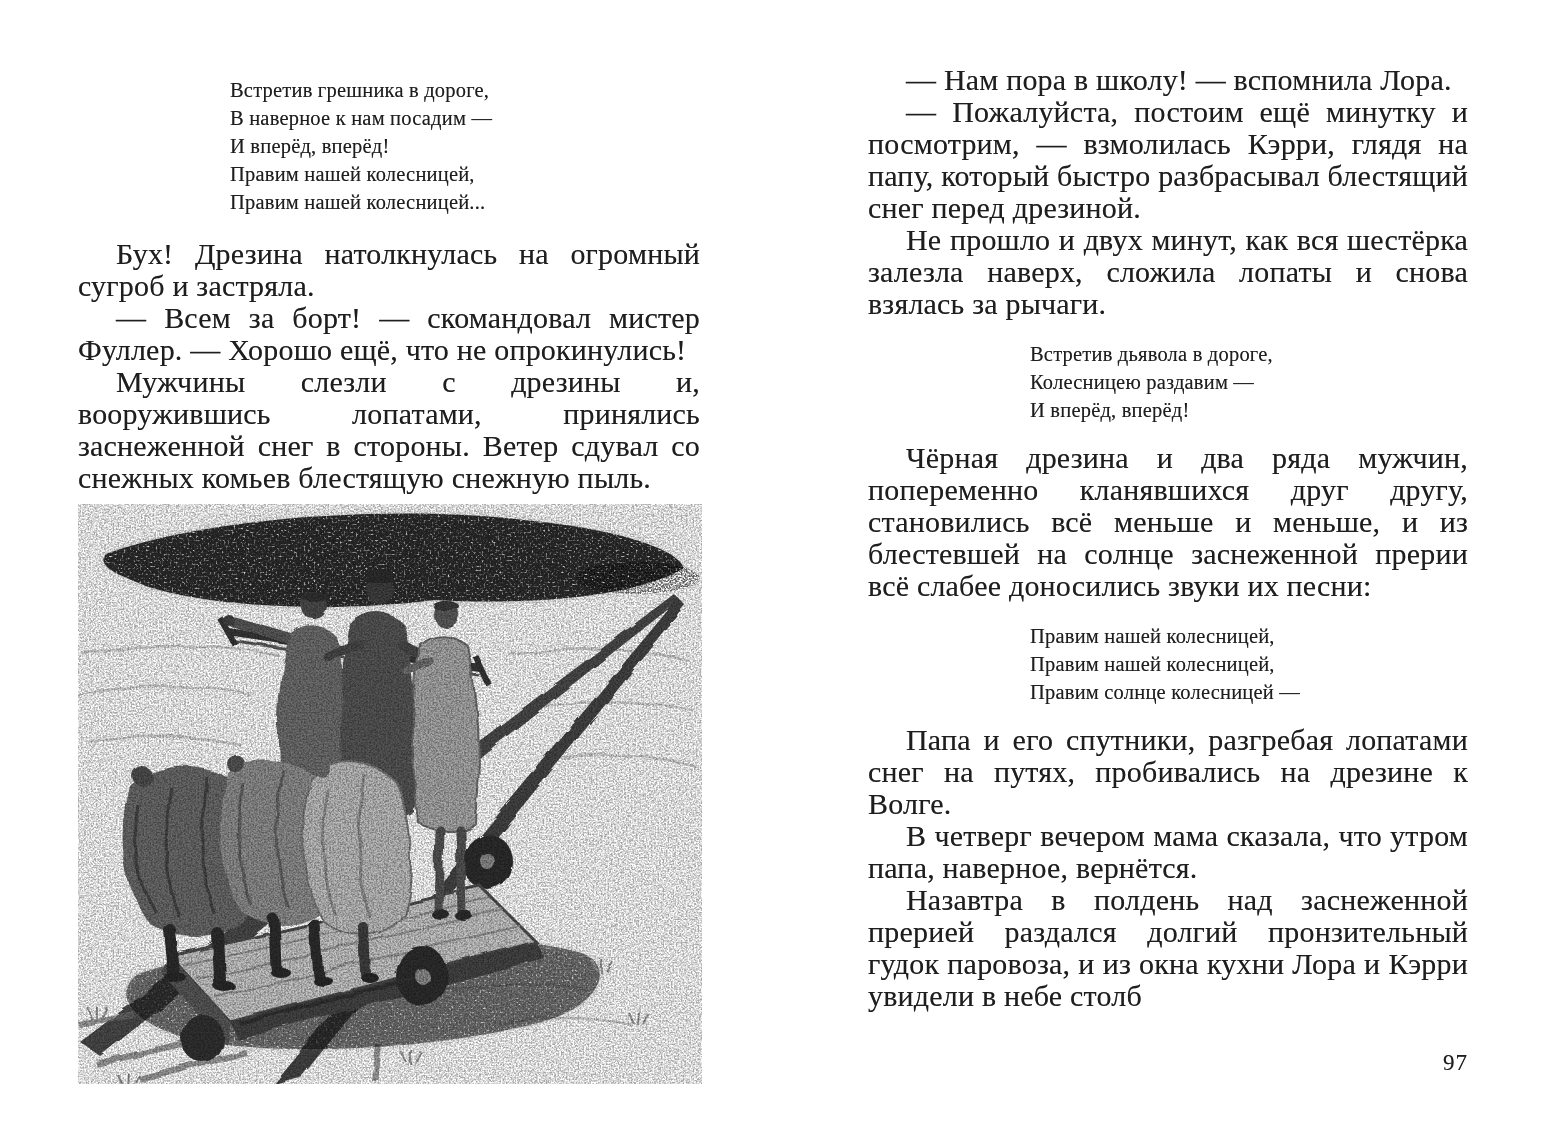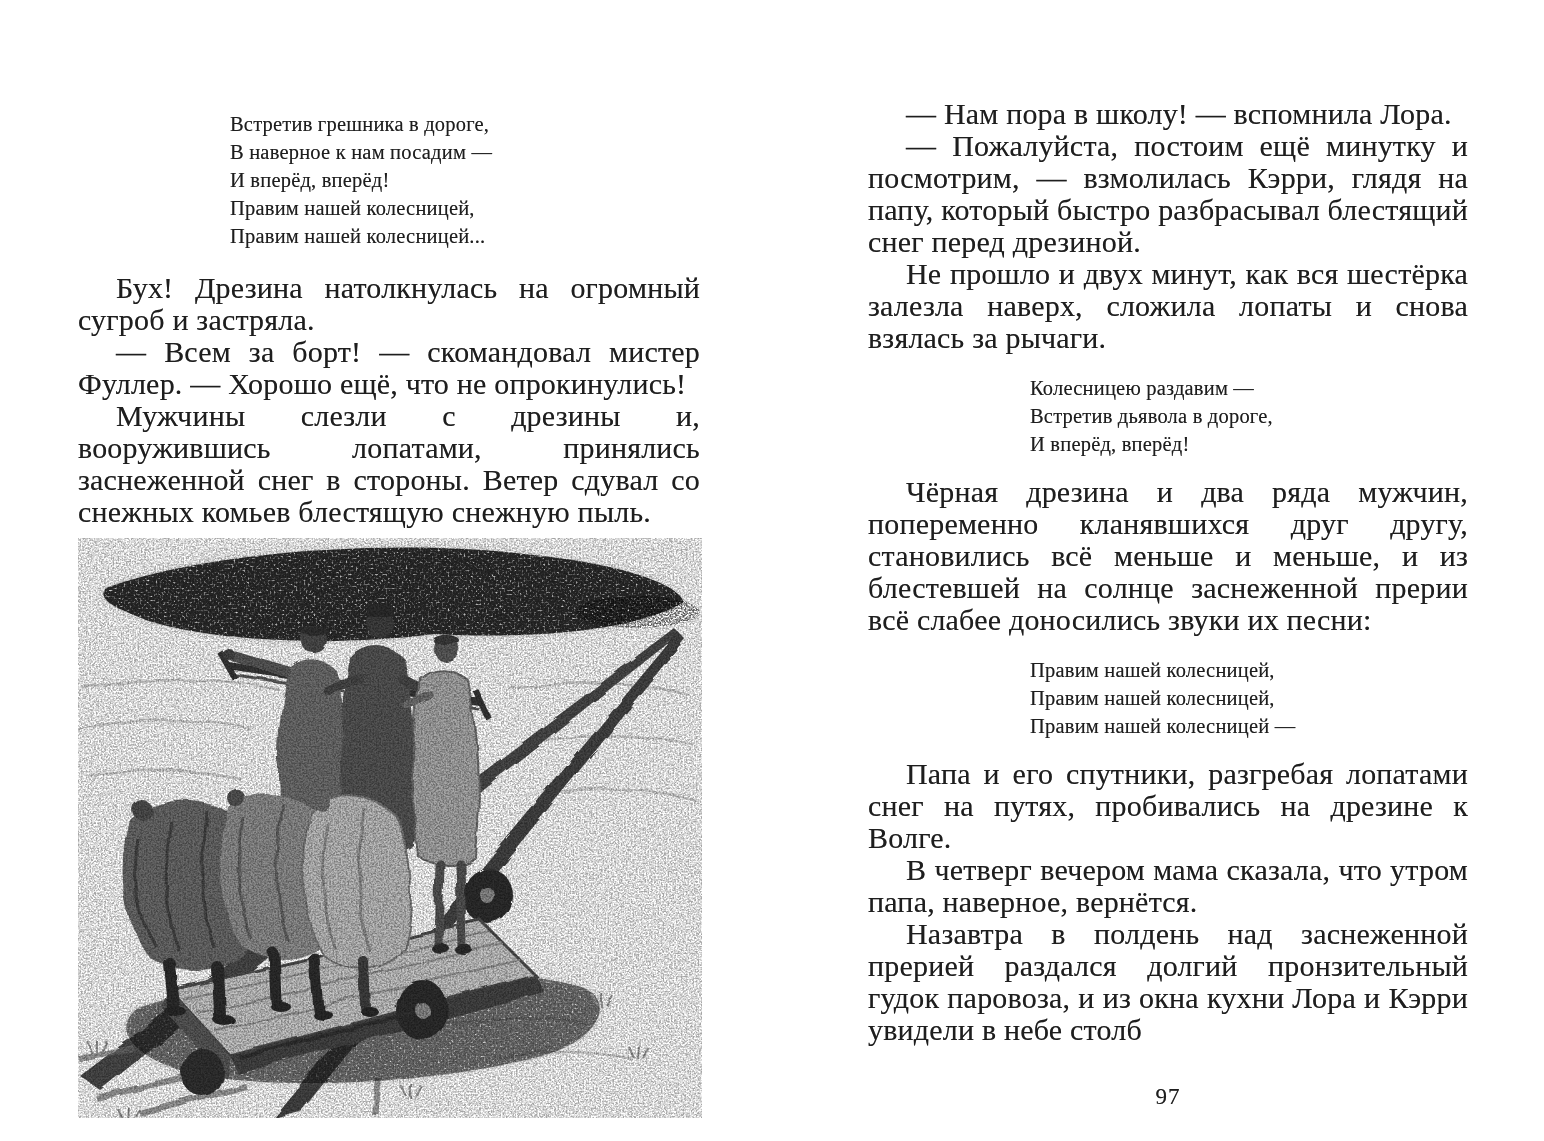--- a/index.html
+++ b/index.html
@@ -2,38 +2,38 @@
 <html lang="ru"><head>
 <meta charset="utf-8">
 <style>
   html,body{margin:0;padding:0;}
   body{
     width:1544px;height:1141px;position:relative;overflow:hidden;
     background:#ffffff;
     font-family:"Liberation Serif","DejaVu Serif",serif;
     color:#1e1e1e;
   }
-  .page-col{position:absolute;margin-top:34px;}
+  .page-col{position:absolute;}
   .col-left{left:78px;top:68px;width:622px;}
   .col-right{left:868px;top:64px;width:600px;}
   .body-text p{
     margin:0;font-size:30px;line-height:32px;text-align:justify;
     text-indent:38px;letter-spacing:0.2px;
     text-shadow:0 0 0.5px rgba(30,30,30,0.55);
   }
   .verse{
     font-size:20.5px;line-height:28px;letter-spacing:0.2px;
     text-shadow:0 0 0.4px rgba(30,30,30,0.5);
   }
   .verse-left-top{margin:8px 0 22px 152px;}
   .verse-right{margin:20px 0 18px 162px;}
   .verse div{white-space:nowrap;}
   .illustration-wrap{margin-top:10px;width:624px;height:580px;}
   .page-number{
-    margin-top:38px;text-align:center;font-size:23px;letter-spacing:1px;
+    margin-top:38px;text-align:right;font-size:23px;letter-spacing:1px;
     text-shadow:0 0 0.4px rgba(30,30,30,0.5);
   }
 </style>
 </head>
 <body>
 
 <div class="page-col col-left">
 
   <div class="verse verse-left-top">
     <div>Встретив грешника в дороге,</div>
@@ -223,33 +223,33 @@
 
 <div class="page-col col-right">
 
   <div class="body-text">
     <p>— Нам пора в школу! — вспомнила Лора.</p>
     <p>— Пожалуйста, постоим ещё минутку и посмотрим, — взмолилась Кэрри, глядя на папу, который быстро разбрасывал блестящий снег перед дрезиной.</p>
     <p>Не прошло и двух минут, как вся шестёрка залезла наверх, сложила лопаты и снова взялась за рычаги.</p>
   </div>
 
   <div class="verse verse-right">
+    <div>Встретив дьявола в дороге,</div>
     <div>Колесницею раздавим —</div>
-    <div>Встретив дьявола в дороге,</div>
     <div>И вперёд, вперёд!</div>
   </div>
 
   <div class="body-text">
     <p>Чёрная дрезина и два ряда мужчин, попеременно кланявшихся друг другу, становились всё меньше и меньше, и из блестевшей на солнце заснеженной прерии всё слабее доносились звуки их песни:</p>
   </div>
 
   <div class="verse verse-right">
     <div>Правим нашей колесницей,</div>
     <div>Правим нашей колесницей,</div>
-    <div>Правим нашей колесницей —</div>
+    <div>Правим солнце колесницей —</div>
   </div>
 
   <div class="body-text">
     <p>Папа и его спутники, разгребая лопатами снег на путях, пробивались на дрезине к Волге.</p>
     <p>В четверг вечером мама сказала, что утром папа, наверное, вернётся.</p>
     <p>Назавтра в полдень над заснеженной прерией раздался долгий пронзительный гудок паровоза, и из окна кухни Лора и Кэрри увидели в небе столб</p>
   </div>
 
   <div class="page-number">97</div>
 </div>

